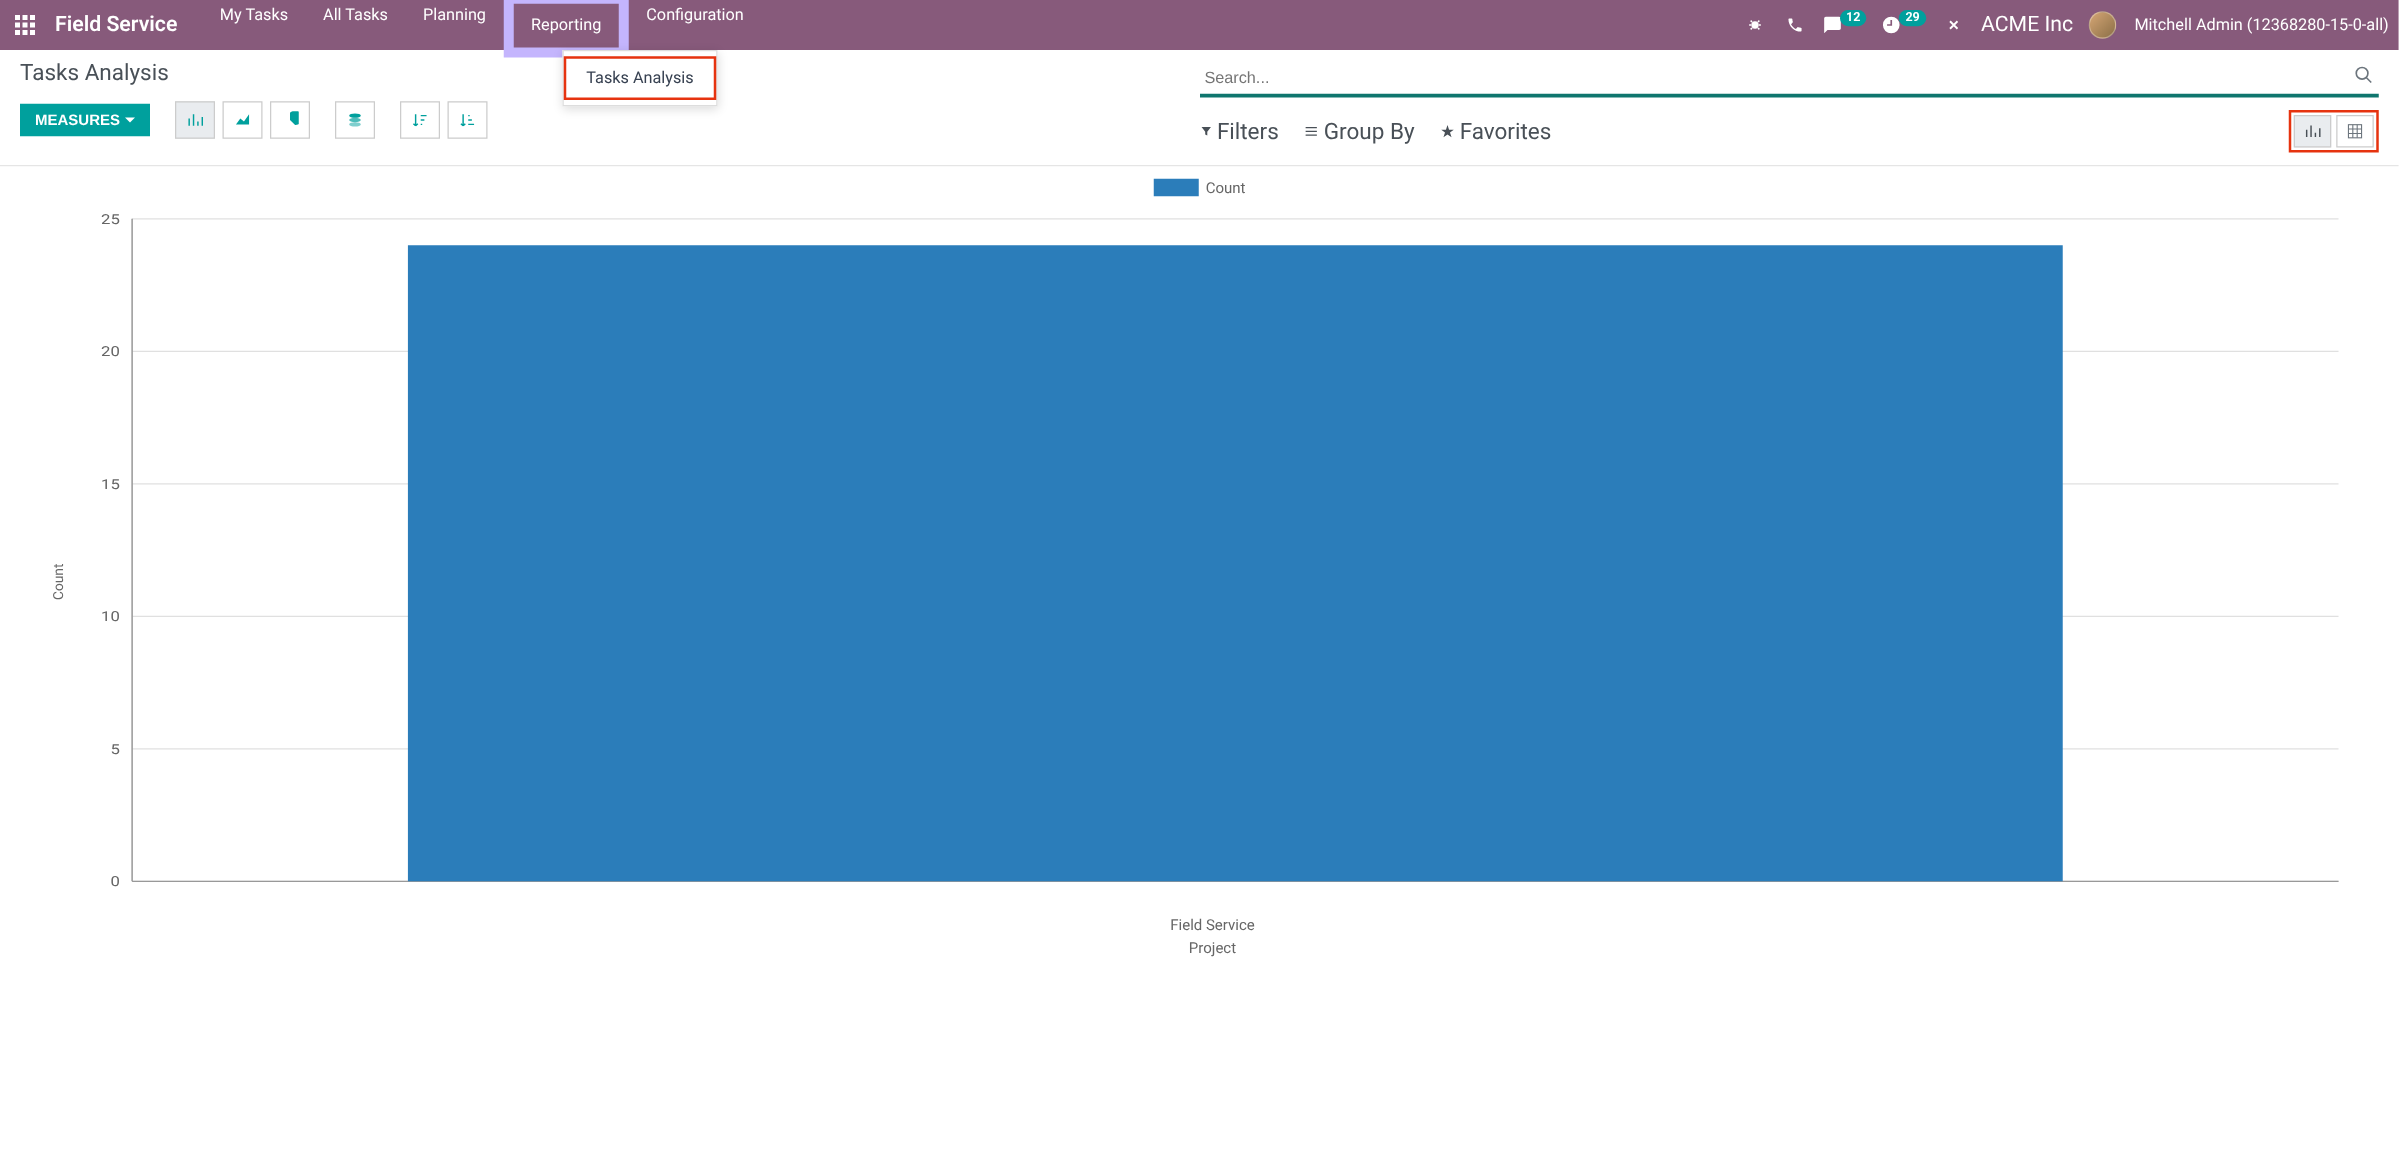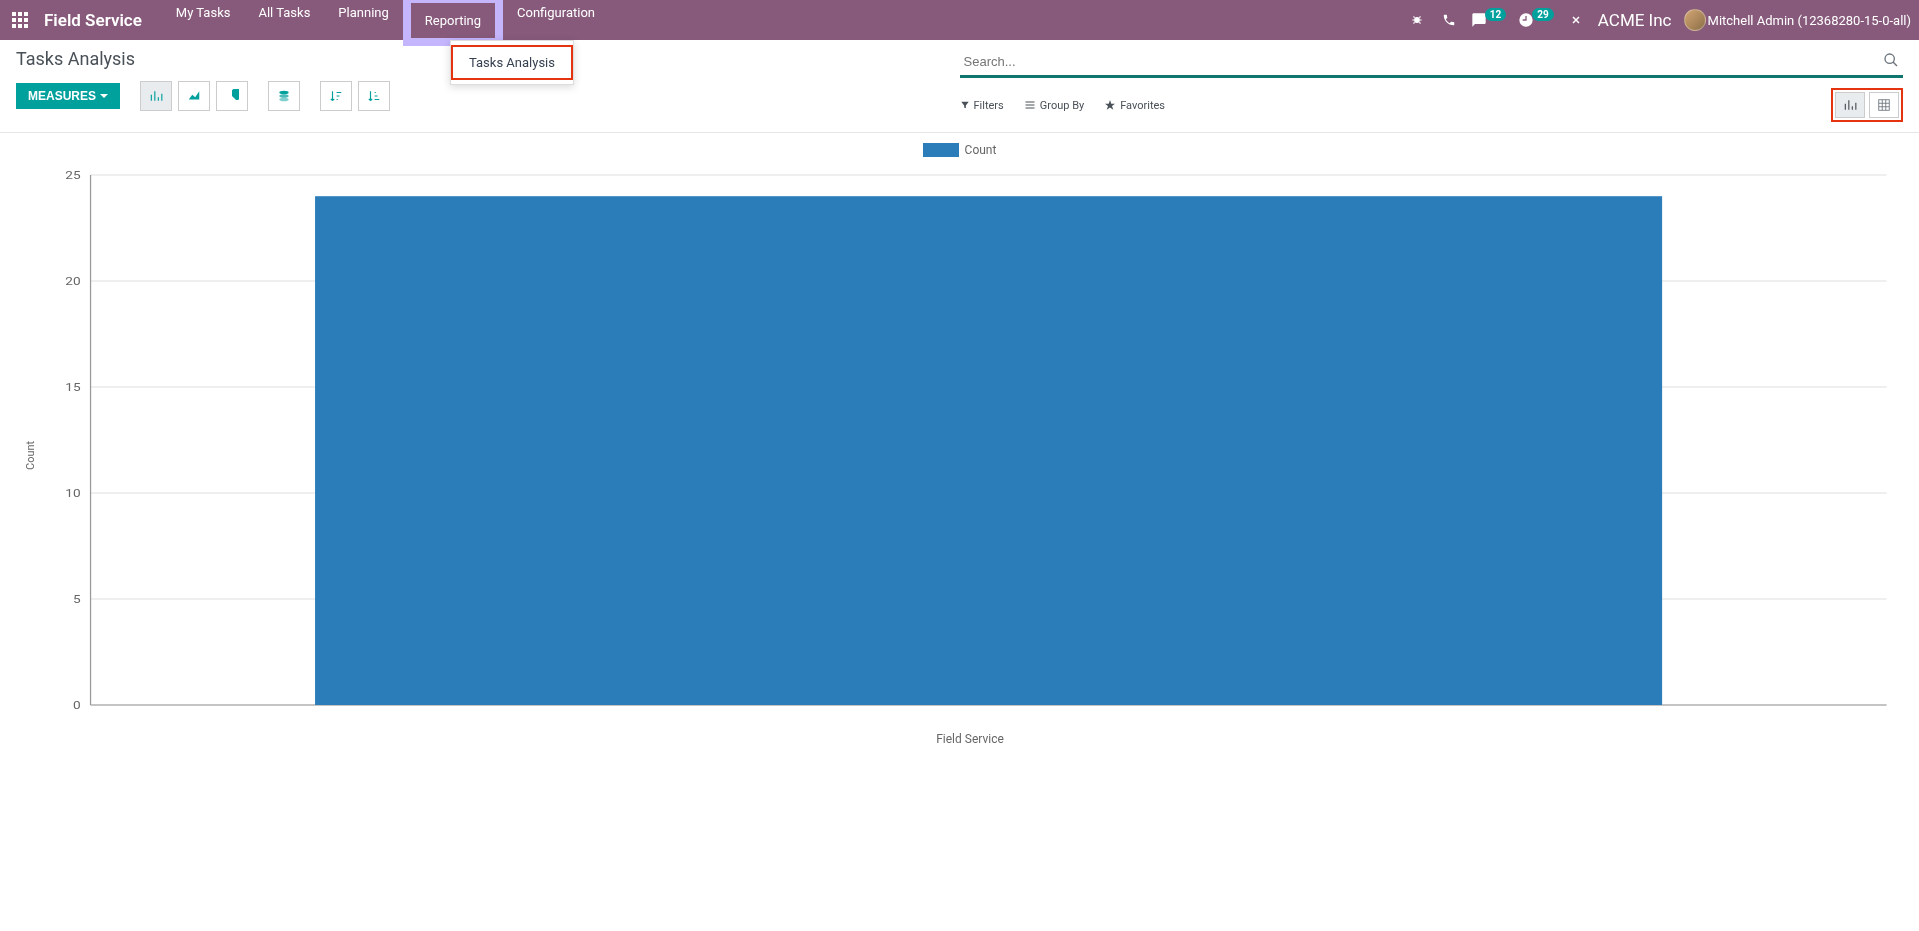--- a/index.html
+++ b/index.html
@@ -13,21 +13,21 @@
     .apps-grid span { background: #fff; }
     .brand { font-size: 17px; font-weight: 600; margin-right: 20px; }
     .nav-menu { display: flex; gap: 0; }
     .nav-item { padding: 10px 14px; cursor: pointer; font-size: 13px; }
     .nav-item.highlighted { border: 8px solid #c4b5fd; }
     .navbar-right { display: flex; align-items: center; gap: 12px; }
     .nav-icon { width: 20px; height: 20px; display: flex; align-items: center; justify-content: center; cursor: pointer; }
     .badge-wrap { position: relative; display: flex; align-items: center; }
     .badge { background: #00a09d; color: #fff; font-size: 10px; font-weight: bold; border-radius: 8px; padding: 1px 5px; margin-left: -2px; position: relative; top: -6px; }
     .company-name { cursor: pointer; font-size: 17px; }
-    .user-area { display: flex; align-items: center; gap: 2px; cursor: pointer; }
+    .user-area { display: flex; align-items: center; gap: 15px; cursor: pointer; }
     .avatar { width: 22px; height: 22px; border-radius: 50%; background: linear-gradient(135deg, #d4a574 0%, #8b6f47 100%); border: 1px solid rgba(255,255,255,0.3); }
     
     
     .dropdown-panel { position: absolute; top: 40px; left: 450px; background: #fff; border: 1px solid #ddd; box-shadow: 0 2px 8px rgba(0,0,0,0.15); z-index: 100; padding: 4px 0; }
     .dropdown-item { padding: 8px 16px; cursor: pointer; font-size: 13px; }
     .dropdown-item.highlighted { border: 2px solid #e6330f; }
     
     
     .control-panel { display: flex; padding: 8px 16px 0 16px; flex-wrap: wrap; border-bottom: 1px solid #e5e5e5; }
     .cp-left { flex: 1; }
@@ -38,27 +38,27 @@
     .search-icon { position: absolute; right: 4px; top: 4px; color: #6c757d; }
     
     .toolbar { display: flex; align-items: center; gap: 6px; padding-bottom: 10px; }
     .btn-measures { background: #00a09d; color: #fff; border: none; padding: 6px 12px; font-size: 12px; font-weight: 700; cursor: pointer; display: flex; align-items: center; gap: 4px; }
     .btn-icon { background: #fff; border: 1px solid #ccc; width: 32px; height: 30px; display: flex; align-items: center; justify-content: center; cursor: pointer; color: #00a09d; }
     .btn-icon.active { background: #e9ecef; }
     .toolbar-sep { width: 8px; }
     
     .filter-row { display: flex; align-items: center; justify-content: space-between; padding-bottom: 10px; }
     .filter-left { display: flex; gap: 20px; }
-    .filter-btn { display: flex; align-items: center; gap: 4px; cursor: pointer; color: #495057; font-size: 11px; text-align: center; }
+    .filter-btn { display: flex; align-items: center; gap: 4px; cursor: pointer; color: #495057; font-size: 18px; text-align: center; }
     .view-switcher { display: flex; gap: 4px; border: 2px solid #e6330f; padding: 2px; }
     .view-btn { background: #fff; border: 1px solid #ccc; width: 30px; height: 26px; display: flex; align-items: center; justify-content: center; cursor: pointer; color: #6c757d; }
     .view-btn.active { background: #e9ecef; color: #495057; }
     
     
-    .chart-area { padding: 10px 20px; }
+    .chart-area { padding: 10px 36px; }
     .legend { display: flex; justify-content: center; align-items: center; gap: 6px; margin-bottom: 8px; }
     .legend-swatch { width: 36px; height: 14px; background: #2b7dba; }
     .legend-label { font-size: 12px; color: #666; }
     .chart-container { display: flex; }
     .y-axis-label { writing-mode: vertical-rl; transform: rotate(180deg); font-size: 11px; color: #666; display: flex; align-items: center; justify-content: center; padding: 0 4px; }
     .chart-body { flex: 1; position: relative; }
     .chart-svg { width: 100%; height: 560px; }
     .x-labels { text-align: center; font-size: 12px; color: #666; }
     .x-labels div { margin-top: 4px; }
     
@@ -256,16 +256,17 @@
             <text x="32" y="14" text-anchor="end">25</text>
           </g>
 
         <line class="axis-line" x1="40" y1="10" x2="40" y2="540"></line>
         <line class="axis-line" x1="40" y1="540" x2="1490" y2="540"></line>
 
         <rect id="bar0" class="bar" x="221.25" y="31.200000000000045" width="1087.5" height="508.79999999999995"></rect>
       </svg>
       <div class="x-labels">
         <div>Field Service</div>
+        <div>Project</div>
       </div>
     </div>
   </div>
 </div>
 
 </body></html>

